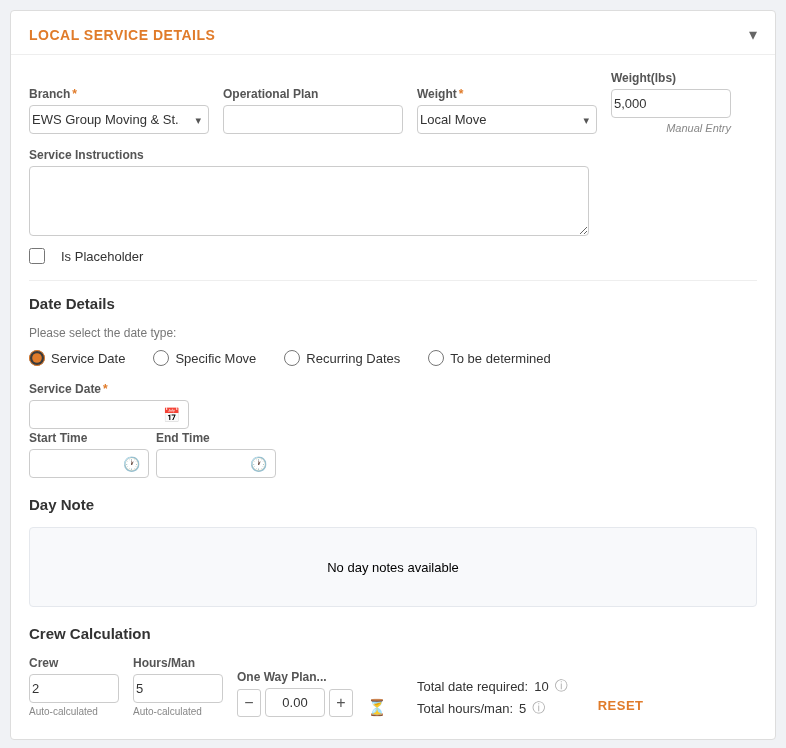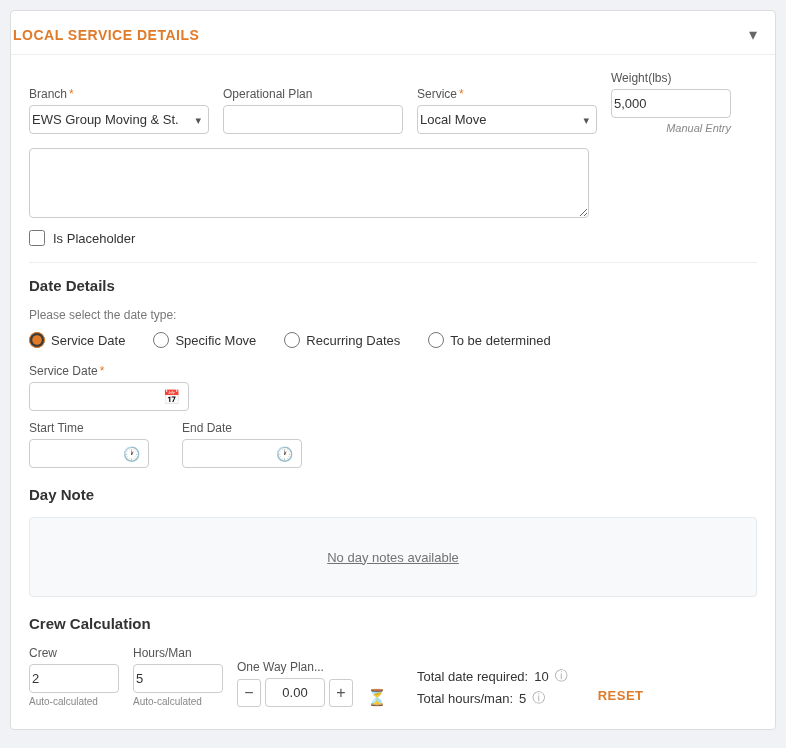--- a/index.html
+++ b/index.html
@@ -17,21 +17,21 @@
       border: 1px solid #ddd;
       border-radius: 4px;
       width: 766px;
       padding: 0;
       position: relative;
     }
     .card-header {
       display: flex;
       justify-content: space-between;
       align-items: center;
-      padding: 14px 18px 10px 2px;
+      padding: 14px 18px 10px 18px;
       border-bottom: 1px solid #eee;
     }
     .card-title {
       color: #e07b2a;
       font-weight: bold;
       font-size: 14px;
       letter-spacing: 0.5px;
     }
     .chevron-icon {
       color: #666;
@@ -54,20 +54,21 @@
       align-items: flex-end;
     }
     .form-group {
       display: flex;
       flex-direction: column;
     }
     .form-label {
       font-size: 12px;
       color: #555;
       margin-bottom: 4px;
+      font-weight: bold;
     }
     .required-star {
       color: #e07b2a;
       margin-left: 2px;
     }
     .form-control {
       border: 1px solid #ccc;
       border-radius: 4px;
       padding: 6px 2px;
       font-size: 13px;
@@ -123,21 +124,21 @@
       border: 1px solid #ccc;
       border-radius: 4px;
       padding: 6px 10px;
       font-size: 13px;
       color: #333;
       outline: none;
     }
     .checkbox-row {
       display: flex;
       align-items: center;
-      gap: 8px;
+      gap: 16px;
       margin-bottom: 16px;
     }
     .checkbox-label {
       font-size: 13px;
       color: #333;
     }
     input[type="checkbox"] {
       width: 16px;
       height: 16px;
       cursor: pointer;
@@ -174,42 +175,42 @@
       cursor: pointer;
     }
     .radio-label {
       font-size: 13px;
       color: #333;
     }
     .date-fields-row {
       display: flex;
       gap: 16px;
       align-items: flex-end;
-      margin-bottom: 10px;
+      margin-bottom: 2px;
     }
     .date-input-wrapper {
       position: relative;
       display: inline-block;
     }
     .date-input {
       width: 160px;
       padding: 6px 32px 6px 10px;
     }
     .date-icon {
       position: absolute;
       right: 8px;
       top: 50%;
       transform: translateY(-50%);
       font-size: 14px;
       color: #555;
       pointer-events: none;
     }
     .time-fields-row {
       display: flex;
-      gap: 33px;
+      gap: 7px;
       align-items: flex-end;
       margin-bottom: 18px;
     }
     .time-input-wrapper {
       position: relative;
       display: inline-block;
     }
     .time-input {
       width: 120px;
       padding: 6px 32px 6px 10px;
@@ -227,23 +228,22 @@
       background: #f8f9fb;
       border: 1px solid #e5e8ed;
       border-radius: 4px;
       height: 80px;
       display: flex;
       align-items: center;
       justify-content: center;
       margin-bottom: 18px;
     }
     .day-note-empty {
-      color: #737373;
-      font-size: 13px;
-      text-decoration: underline;
+      color: #000000;
+      font-size: 13px;
     }
     .crew-row {
       display: flex;
       gap: 14px;
       align-items: flex-end;
       margin-bottom: 6px;
     }
     .crew-group {
       display: flex;
       flex-direction: column;
@@ -345,38 +345,39 @@
         </div>
       </div>
 
       <div class="form-group">
         <label class="form-label">Operational Plan</label>
         <input type="text" class="form-control op-plan-input" style="">
       </div>
 
       <div class="form-group">
         <label class="form-label">
-          <span>Service</span><span class="required-star">*</span>
+          <span>Weight</span><span class="required-star">*</span>
         </label>
         <div class="select-wrapper service-select">
           <select class="form-control service-select">
             <option value="Local Move">Local Move</option>
           </select>
           <span class="select-arrow">▾</span>
         </div>
       </div>
 
       <div class="form-group">
         <label class="form-label">Weight(lbs)</label>
         <input type="text" class="form-control weight-input" value="5,000" style="">
         <div class="manual-entry">Manual Entry</div>
       </div>
     </div>
 
     <div class="form-group service-instructions-group">
+      <label class="form-label">Service Instructions</label>
       <textarea class="service-instructions-textarea form-control" style=""></textarea>
     </div>
 
     <div class="checkbox-row">
       <input type="checkbox" style="">
       <label class="checkbox-label">Is Placeholder</label>
     </div>
 
     <hr class="divider">
 
@@ -417,21 +418,21 @@
 
     <div class="time-fields-row">
       <div class="form-group">
         <label class="form-label">Start Time</label>
         <div class="time-input-wrapper">
           <input type="text" class="form-control time-input" style="">
           <span class="time-icon">🕐</span>
         </div>
       </div>
       <div class="form-group">
-        <label class="form-label">End Date</label>
+        <label class="form-label">End Time</label>
         <div class="time-input-wrapper">
           <input type="text" class="form-control time-input" style="">
           <span class="time-icon">🕐</span>
         </div>
       </div>
     </div>
 
     <div class="section-title">Day Note</div>
     <div class="day-note-area">
       <span class="day-note-empty">No day notes available</span>

